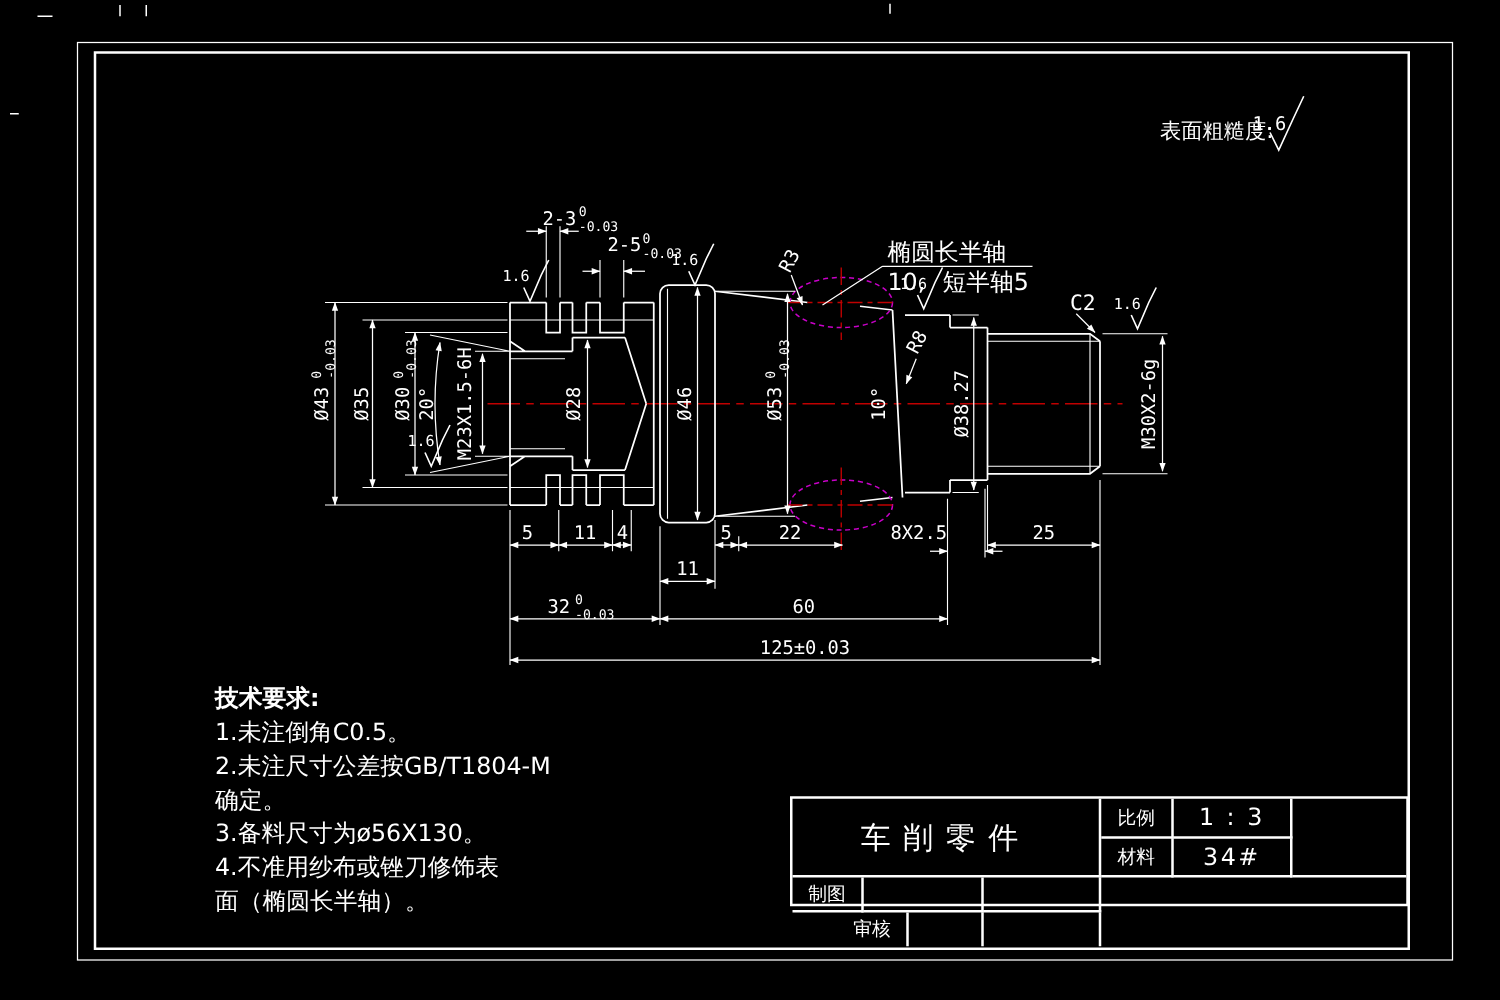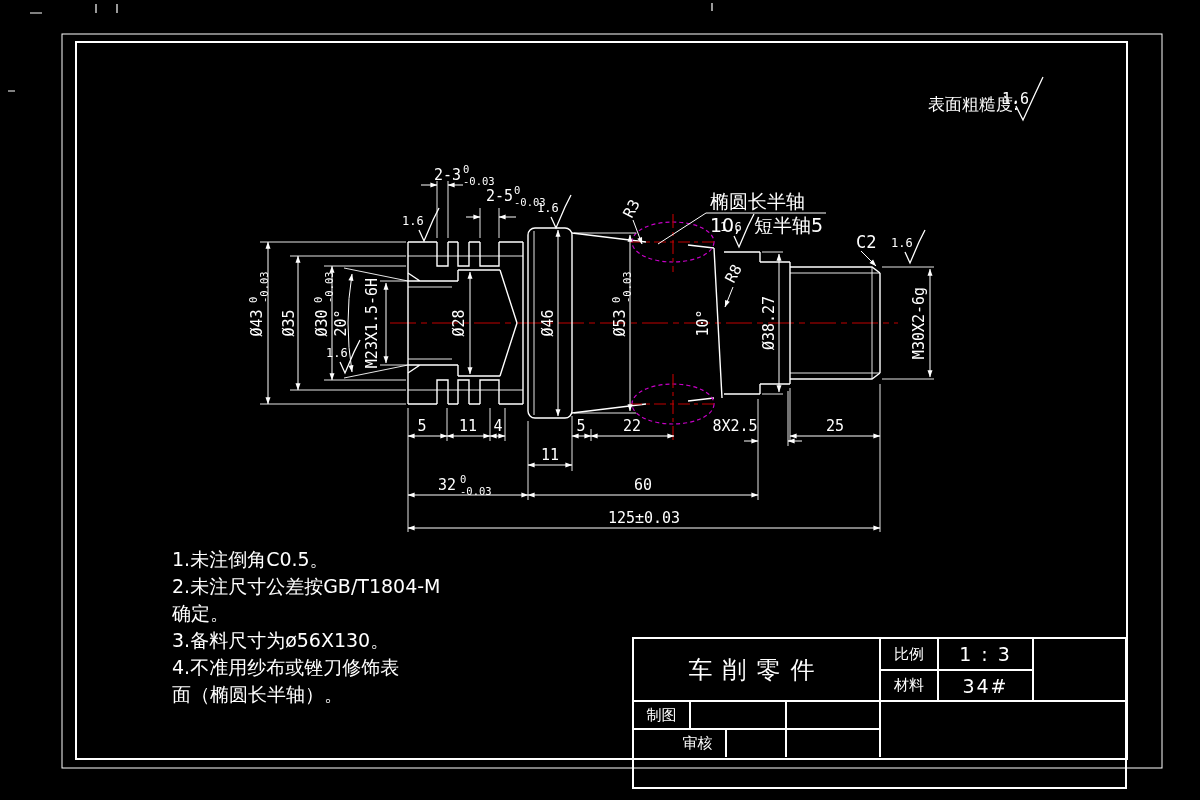--- a/index.html
+++ b/index.html
@@ -11,21 +11,21 @@
   .t12{font-size:12px;}
   .t15{font-size:15px;}
   .t17{font-size:17px;}
   .t19{font-size:19px;font-family:"DejaVu Sans","Liberation Sans",sans-serif;}
   .cjk{font-family:"DejaVu Sans","Liberation Sans",sans-serif;}
   
   .tech{position:absolute;left:172px;top:546px;width:320px;color:#fff;
         font-family:"DejaVu Sans","Liberation Sans",sans-serif;font-size:19px;line-height:27px;}
   .tech .tt{font-weight:bold;}
   
-  .tblock{position:absolute;left:632px;top:637px;width:495px;height:152px;
+  .tblock{position:absolute;left:632px;top:637px;width:495px;height:88px;
           border:2px solid #fff;box-sizing:border-box;color:#fff;
           font-family:"DejaVu Sans","Liberation Sans",sans-serif;}
   .cell{position:absolute;box-sizing:border-box;display:flex;align-items:center;justify-content:center;}
   .br{border-right:2px solid #fff;}
   .bb{border-bottom:2px solid #fff;}
   .part-name{font-size:24px;letter-spacing:10px;}
   .lbl{font-size:15px;}
   .val{font-size:19px;letter-spacing:2px;}
 </style>
 </head>
@@ -195,20 +195,21 @@
     <text class="t15" x="550" y="460" text-anchor="middle">11</text>
     <text class="t15" x="438" y="490">32</text>
     <text class="t10" x="460" y="483">0</text>
     <text class="t10" x="460" y="495">-0.03</text>
     <text class="t15" x="643" y="490" text-anchor="middle">60</text>
     <text class="t15" x="644" y="523" text-anchor="middle">125±0.03</text>
   </g>
 </svg>
 
 <div class="tech">
+  <div class="tt">技术要求:</div>
   <div>1.未注倒角C0.5。</div>
   <div>2.未注尺寸公差按GB/T1804-M</div>
   <div>确定。</div>
   <div>3.备料尺寸为ø56X130。</div>
   <div>4.不准用纱布或锉刀修饰表</div>
   <div>面（椭圆长半轴）。</div>
 </div>
 
 <div class="tblock">
   <div class="cell br bb part-name" style="left:0;top:0;width:247px;height:63px;">车削零件</div>

